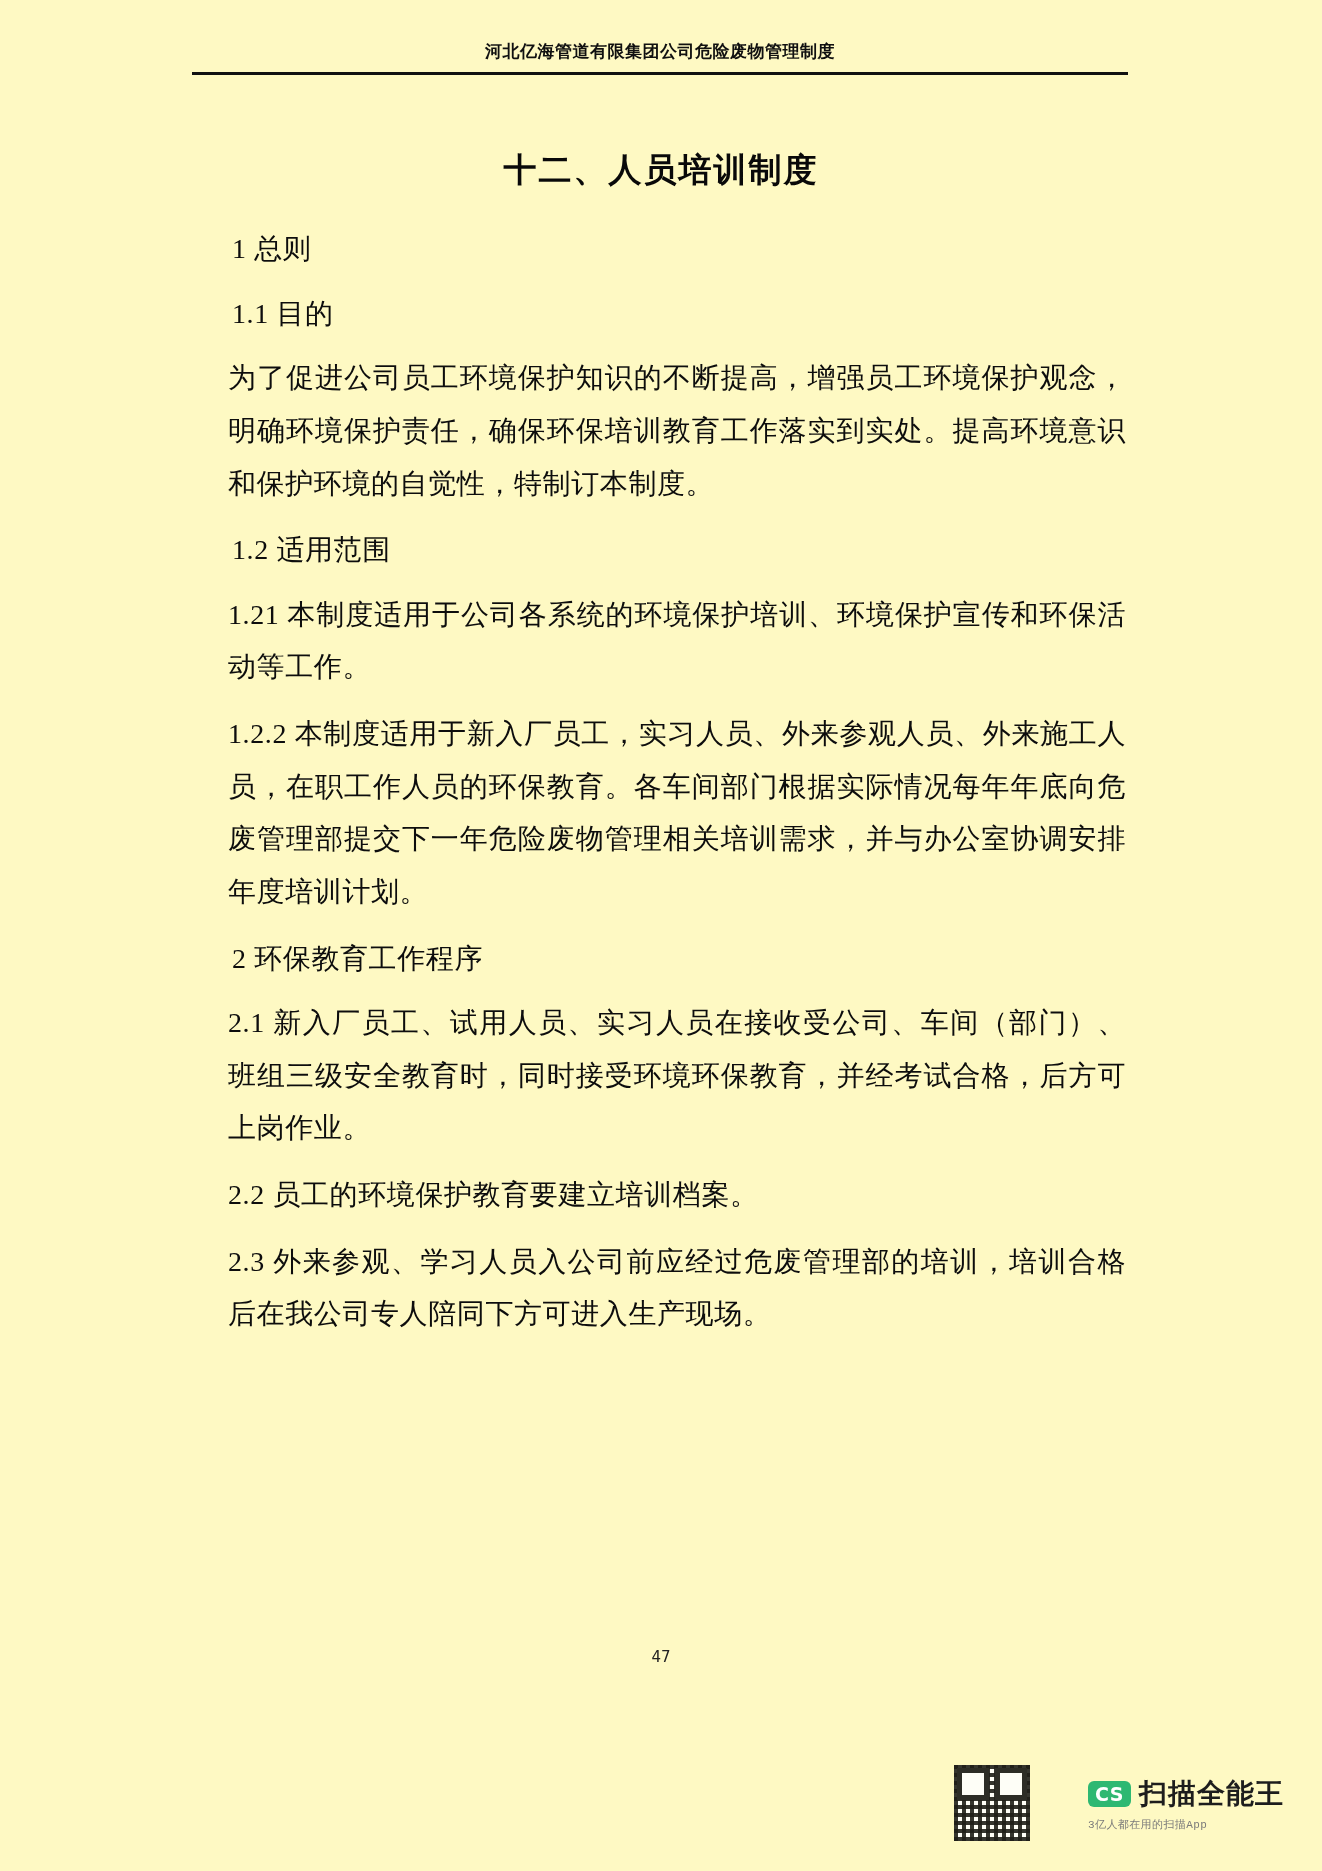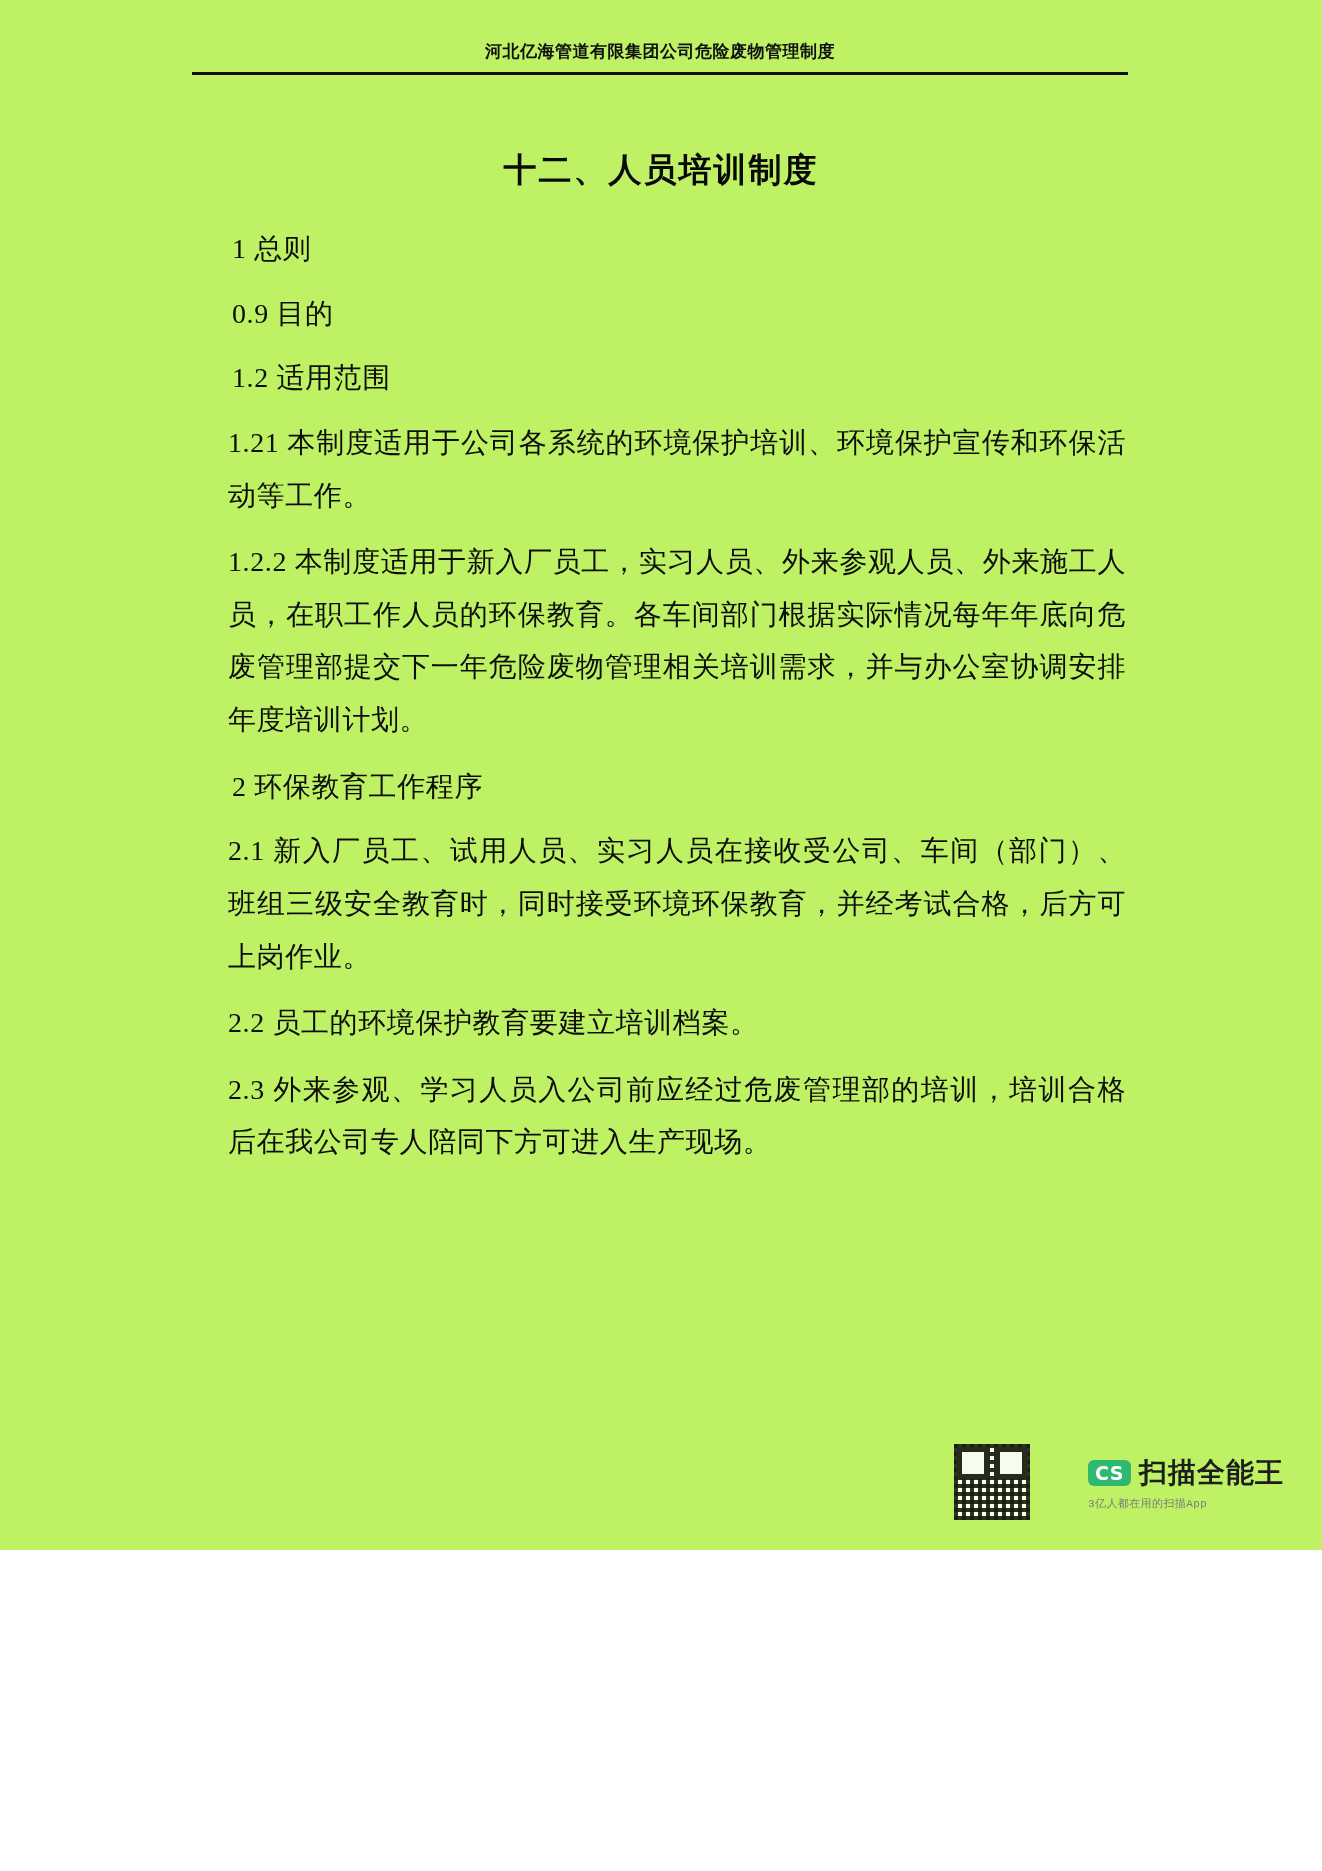--- a/index.html
+++ b/index.html
@@ -7,23 +7,23 @@
     padding: 0;
     background: #ffffff;
   }
   body {
     font-family: "Liberation Serif", "DejaVu Serif", serif;
     color: #0d0d0d;
   }
   .page {
     position: relative;
     width: 1322px;
-    height: 1550px;
+    height: 1871px;
     margin: 0 auto;
-    background: #bef264;
+    background: #fef9c3;
     overflow: hidden;
     box-sizing: border-box;
   }
 
   
   .doc-header {
     position: absolute;
     top: 40px;
     left: 195px;
     width: 930px;
@@ -154,22 +154,23 @@
     <span class="header-text">河北亿海管道有限集团公司危险废物管理制度</span>
   </div>
   <div class="header-rule"></div>
 
   <div class="content">
 
     <h1 class="doc-title">十二、人员培训制度</h1>
 
     <p class="para heading indent1">1  总则</p>
 
-    <p class="para heading indent1">0.9 目的</p>
+    <p class="para heading indent1">1.1 目的</p>
 
+    <p class="para body-indent">为了促进公司员工环境保护知识的不断提高，增强员工环境保护观念，明确环境保护责任，确保环保培训教育工作落实到实处。提高环境意识和保护环境的自觉性，特制订本制度。</p>
 
     <p class="para heading indent1">1.2 适用范围</p>
 
     <p class="para body-indent">1.21 本制度适用于公司各系统的环境保护培训、环境保护宣传和环保活动等工作。</p>
 
     <p class="para body-indent">1.2.2 本制度适用于新入厂员工，实习人员、外来参观人员、外来施工人员，在职工作人员的环保教育。各车间部门根据实际情况每年年底向危废管理部提交下一年危险废物管理相关培训需求，并与办公室协调安排年度培训计划。</p>
 
     <p class="para heading indent1">2  环保教育工作程序</p>
 
     <p class="para body-indent">2.1 新入厂员工、试用人员、实习人员在接收受公司、车间（部门）、班组三级安全教育时，同时接受环境环保教育，并经考试合格，后方可上岗作业。</p>

